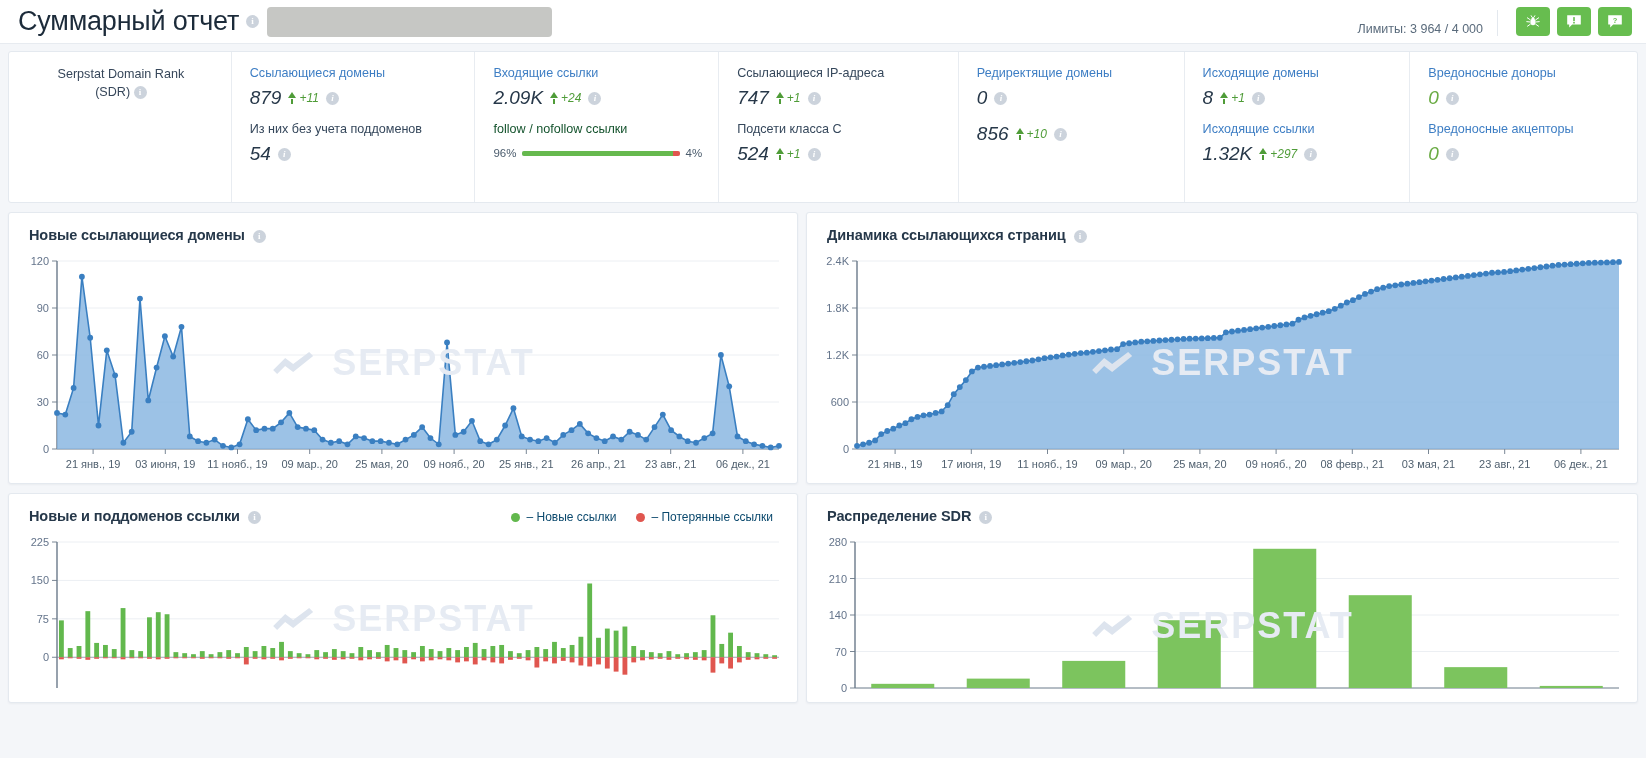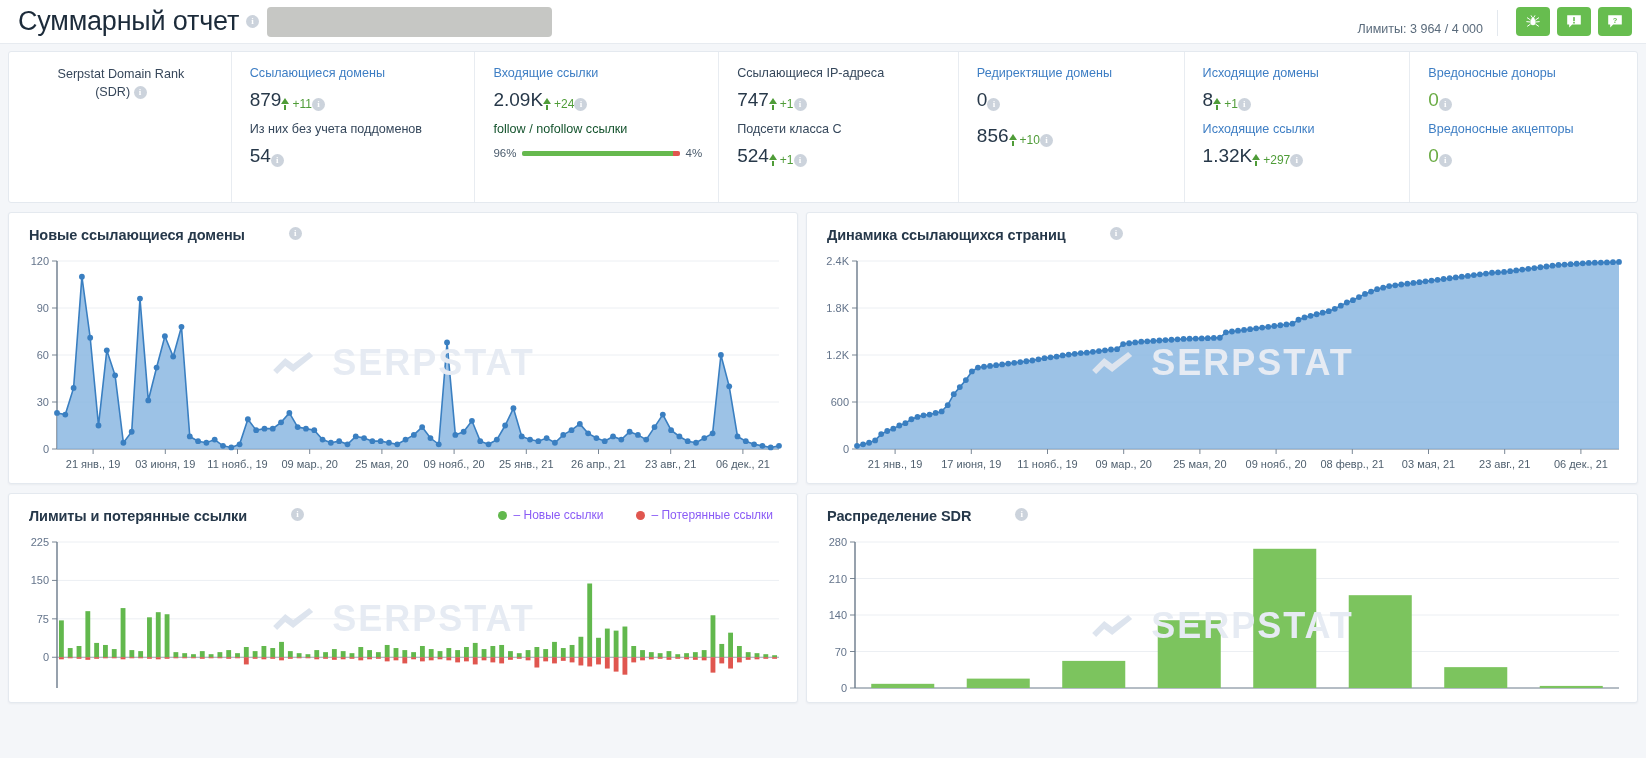--- a/index.html
+++ b/index.html
@@ -57,21 +57,21 @@
   .c3 { width: 232px; }
   .c4 { width: 226px; margin-left: 8px; }
   .c5 { width: 226px; }
   .c6 { width: 228px; }
   .kpi-label {
     font-size: 12.6px; line-height: 17px; color: #14532d; margin-bottom: 3px;
   }
   .kpi-label.link { color: #3e7ec4; }
   .kpi-label.dark { color: #35475b; }
   .kpi-value-row {
-    display: flex; align-items: flex-end; height: 26px; margin-bottom: 2px;
+    display: flex; align-items: center; gap: 7px; height: 26px; margin-bottom: 2px; font-style: italic;
   }
   .kpi-value { font-size: 19px; color: #273849; font-weight: 400; }
   .kpi-value.green { color: #6aab44; }
   .delta { font-size: 12px; color: #4f9c38; display: flex; align-items: center; gap: 1px; }
   .arrow-up {
     width: 0; height: 0; border-left: 4px solid transparent; border-right: 4px solid transparent;
     border-bottom: 6px solid #4f9c38; position: relative; top: -1px;
   }
   .arrow-stem { width: 2px; height: 5px; background: #4f9c38; }
   .arrow-wrap { display: inline-flex; flex-direction: column; align-items: center; margin-right: 2px; }
@@ -95,25 +95,25 @@
 
   
   .cards { display: flex; gap: 8px; padding: 9px 8px 0 8px; }
   .card {
     background: #fff; border: 1px solid #e4e9ef; border-radius: 3px;
     box-shadow: 0 1px 2px rgba(30,50,80,.05);
     position: relative; overflow: hidden;
   }
   .card-l { width: 790px; }
   .card-r { width: 832px; }
-  .card-head { display: flex; align-items: flex-start; padding: 14px 16px 0 20px; gap: 36px; }
+  .card-head { display: flex; align-items: flex-end; padding: 14px 16px 0 20px; }
   .card-title { font-size: 14.5px; color: #26384a; font-weight: bold; letter-spacing: -.1px; }
   .card-head .info-ico { margin-left: 8px; }
   .legend { margin-left: auto; display: flex; gap: 20px; align-items: center; padding-right: 8px; }
-  .legend-item { display: flex; align-items: center; gap: 6px; font-size: 12px; color: #8b5cf6; margin-left: 13px; }
+  .legend-item { display: flex; align-items: center; gap: 6px; font-size: 12px; color: #0c4a6e; }
   .dot { width: 9px; height: 9px; border-radius: 50%; }
   .dot.g { background: #62b84d; }
   .dot.r { background: #e0564f; }
 
   .chart-area { position: relative; }
   .wm {
     position: absolute; left: 50%; top: 50%; transform: translate(-50%,-50%);
     font-size: 36px; font-weight: bold; color: #e6ebf3; letter-spacing: 2px;
     display: flex; align-items: center; gap: 17px; pointer-events: none; user-select: none;
   }
@@ -641,21 +641,21 @@
             <text x="773.9" y="225" class="xtick" text-anchor="middle">06 дек., 21</text>
           </svg>
       </div>
     </div>
   </div>
 
   <div class="cards">
 
     <div class="card card-l" style="height:210px">
       <div class="card-head">
-        <span class="card-title">Лимиты и потерянные ссылки</span>
+        <span class="card-title">Новые и поддоменов ссылки</span>
         <span class="info-ico">i</span>
         <div class="legend">
           <span class="legend-item">
             <span class="dot g"></span>
             <span>– Новые ссылки</span>
           </span>
           <span class="legend-item">
             <span class="dot r"></span>
             <span>– Потерянные ссылки</span>
           </span>

